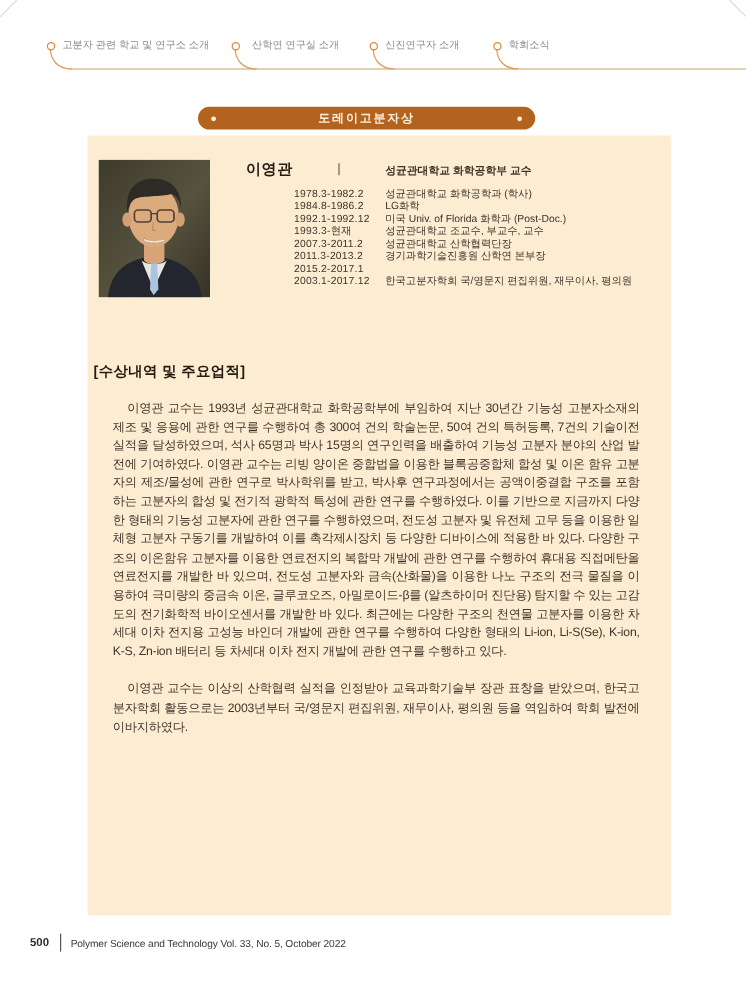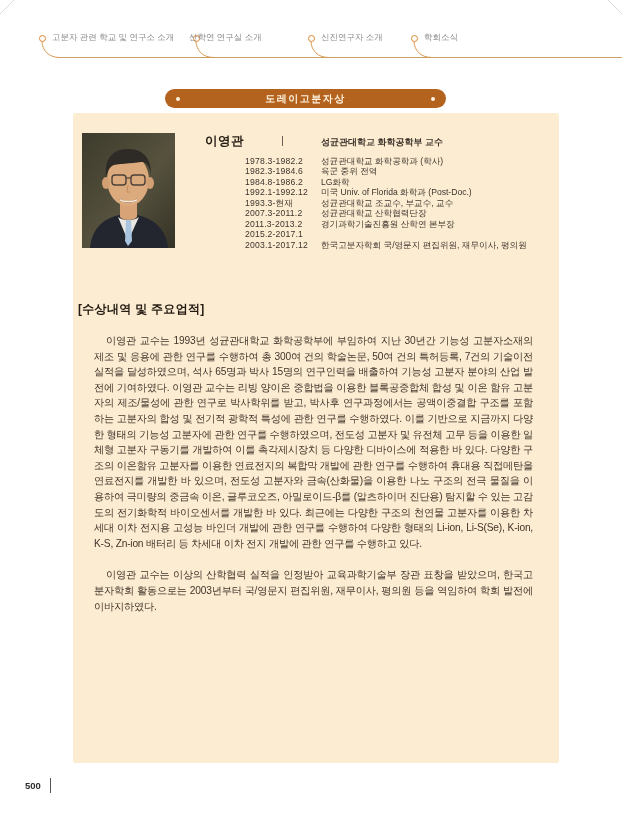--- a/index.html
+++ b/index.html
@@ -116,21 +116,21 @@
     <path d="M42,41.5 C42.5,50 48,57.5 60,57.5" stroke="#d89a55" stroke-width="1" fill="none"></path>
     <path d="M196,41.5 C196.5,50 202,57.5 214,57.5" stroke="#d89a55" stroke-width="1" fill="none"></path>
     <path d="M311,41.5 C311.5,50 317,57.5 329,57.5" stroke="#d89a55" stroke-width="1" fill="none"></path>
     <path d="M414,41.5 C414.5,50 420,57.5 432,57.5" stroke="#d89a55" stroke-width="1" fill="none"></path>
   </svg>
   <span class="nav-circle" style="left:39px;"></span>
   <span class="nav-circle" style="left:193px;"></span>
   <span class="nav-circle" style="left:308px;"></span>
   <span class="nav-circle" style="left:411px;"></span>
   <span class="nav-item" style="left:52px;">고분자 관련 학교 및 연구소 소개</span>
-  <span class="nav-item" style="left:189px;">산학연 연구실 소개</span>
+  <span class="nav-item" style="left:210px;">산학연 연구실 소개</span>
   <span class="nav-item" style="left:321px;">신진연구자 소개</span>
   <span class="nav-item" style="left:424px;">학회소식</span>
 
   <div class="panel"></div>
 
   <div class="pill">
     <span class="pill-dot left"></span>
     <span class="pill-title">도레이고분자상</span>
     <span class="pill-dot right"></span>
   </div>
@@ -176,24 +176,20 @@
     <span class="name-divider"></span>
     <span class="affiliation">성균관대학교 화학공학부 교수</span>
   </div>
 
   <div class="career">
     <div class="career-row">
       <span class="career-period">1978.3-1982.2</span>
       <span class="career-desc">성균관대학교 화학공학과 (학사)</span>
     </div>
     <div class="career-row">
-      <span class="career-period">1982.3-1984.6</span>
-      <span class="career-desc">육군 중위 전역</span>
-    </div>
-    <div class="career-row">
       <span class="career-period">1984.8-1986.2</span>
       <span class="career-desc">LG화학</span>
     </div>
     <div class="career-row">
       <span class="career-period">1992.1-1992.12</span>
       <span class="career-desc">미국 Univ. of Florida 화학과 (Post-Doc.)</span>
     </div>
     <div class="career-row">
       <span class="career-period">1993.3-현재</span>
       <span class="career-desc">성균관대학교 조교수, 부교수, 교수</span>
@@ -217,15 +213,16 @@
 
   <div class="ach-heading">[수상내역 및 주요업적]</div>
   <div class="ach-text">
     <p>이영관 교수는 1993년 성균관대학교 화학공학부에 부임하여 지난 30년간 기능성 고분자소재의 제조 및 응용에 관한 연구를 수행하여 총 300여 건의 학술논문, 50여 건의 특허등록, 7건의 기술이전 실적을 달성하였으며, 석사 65명과 박사 15명의 연구인력을 배출하여 기능성 고분자 분야의 산업 발전에 기여하였다. 이영관 교수는 리빙 양이온 중합법을 이용한 블록공중합체 합성 및 이온 함유 고분자의 제조/물성에 관한 연구로 박사학위를 받고, 박사후 연구과정에서는 공액이중결합 구조를 포함하는 고분자의 합성 및 전기적 광학적 특성에 관한 연구를 수행하였다. 이를 기반으로 지금까지 다양한 형태의 기능성 고분자에 관한 연구를 수행하였으며, 전도성 고분자 및 유전체 고무 등을 이용한 일체형 고분자 구동기를 개발하여 이를 촉각제시장치 등 다양한 디바이스에 적용한 바 있다. 다양한 구조의 이온함유 고분자를 이용한 연료전지의 복합막 개발에 관한 연구를 수행하여 휴대용 직접메탄올 연료전지를 개발한 바 있으며, 전도성 고분자와 금속(산화물)을 이용한 나노 구조의 전극 물질을 이용하여 극미량의 중금속 이온, 글루코오즈, 아밀로이드-β를 (알츠하이머 진단용) 탐지할 수 있는 고감도의 전기화학적 바이오센서를 개발한 바 있다. 최근에는 다양한 구조의 천연물 고분자를 이용한 차세대 이차 전지용 고성능 바인더 개발에 관한 연구를 수행하여 다양한 형태의 Li-ion, Li-S(Se), K-ion, K-S, Zn-ion 배터리 등 차세대 이차 전지 개발에 관한 연구를 수행하고 있다.</p>
     <p>이영관 교수는 이상의 산학협력 실적을 인정받아 교육과학기술부 장관 표창을 받았으며, 한국고분자학회 활동으로는 2003년부터 국/영문지 편집위원, 재무이사, 평의원 등을 역임하여 학회 발전에 이바지하였다.</p>
   </div>
 
   <div class="footer">
     <span class="footer-page">500</span>
     <span class="footer-divider"></span>
+    <span class="footer-journal">Polymer Science and Technology  Vol. 33, No. 5, October 2022</span>
   </div>
 
 </div>
 
 </body></html>

